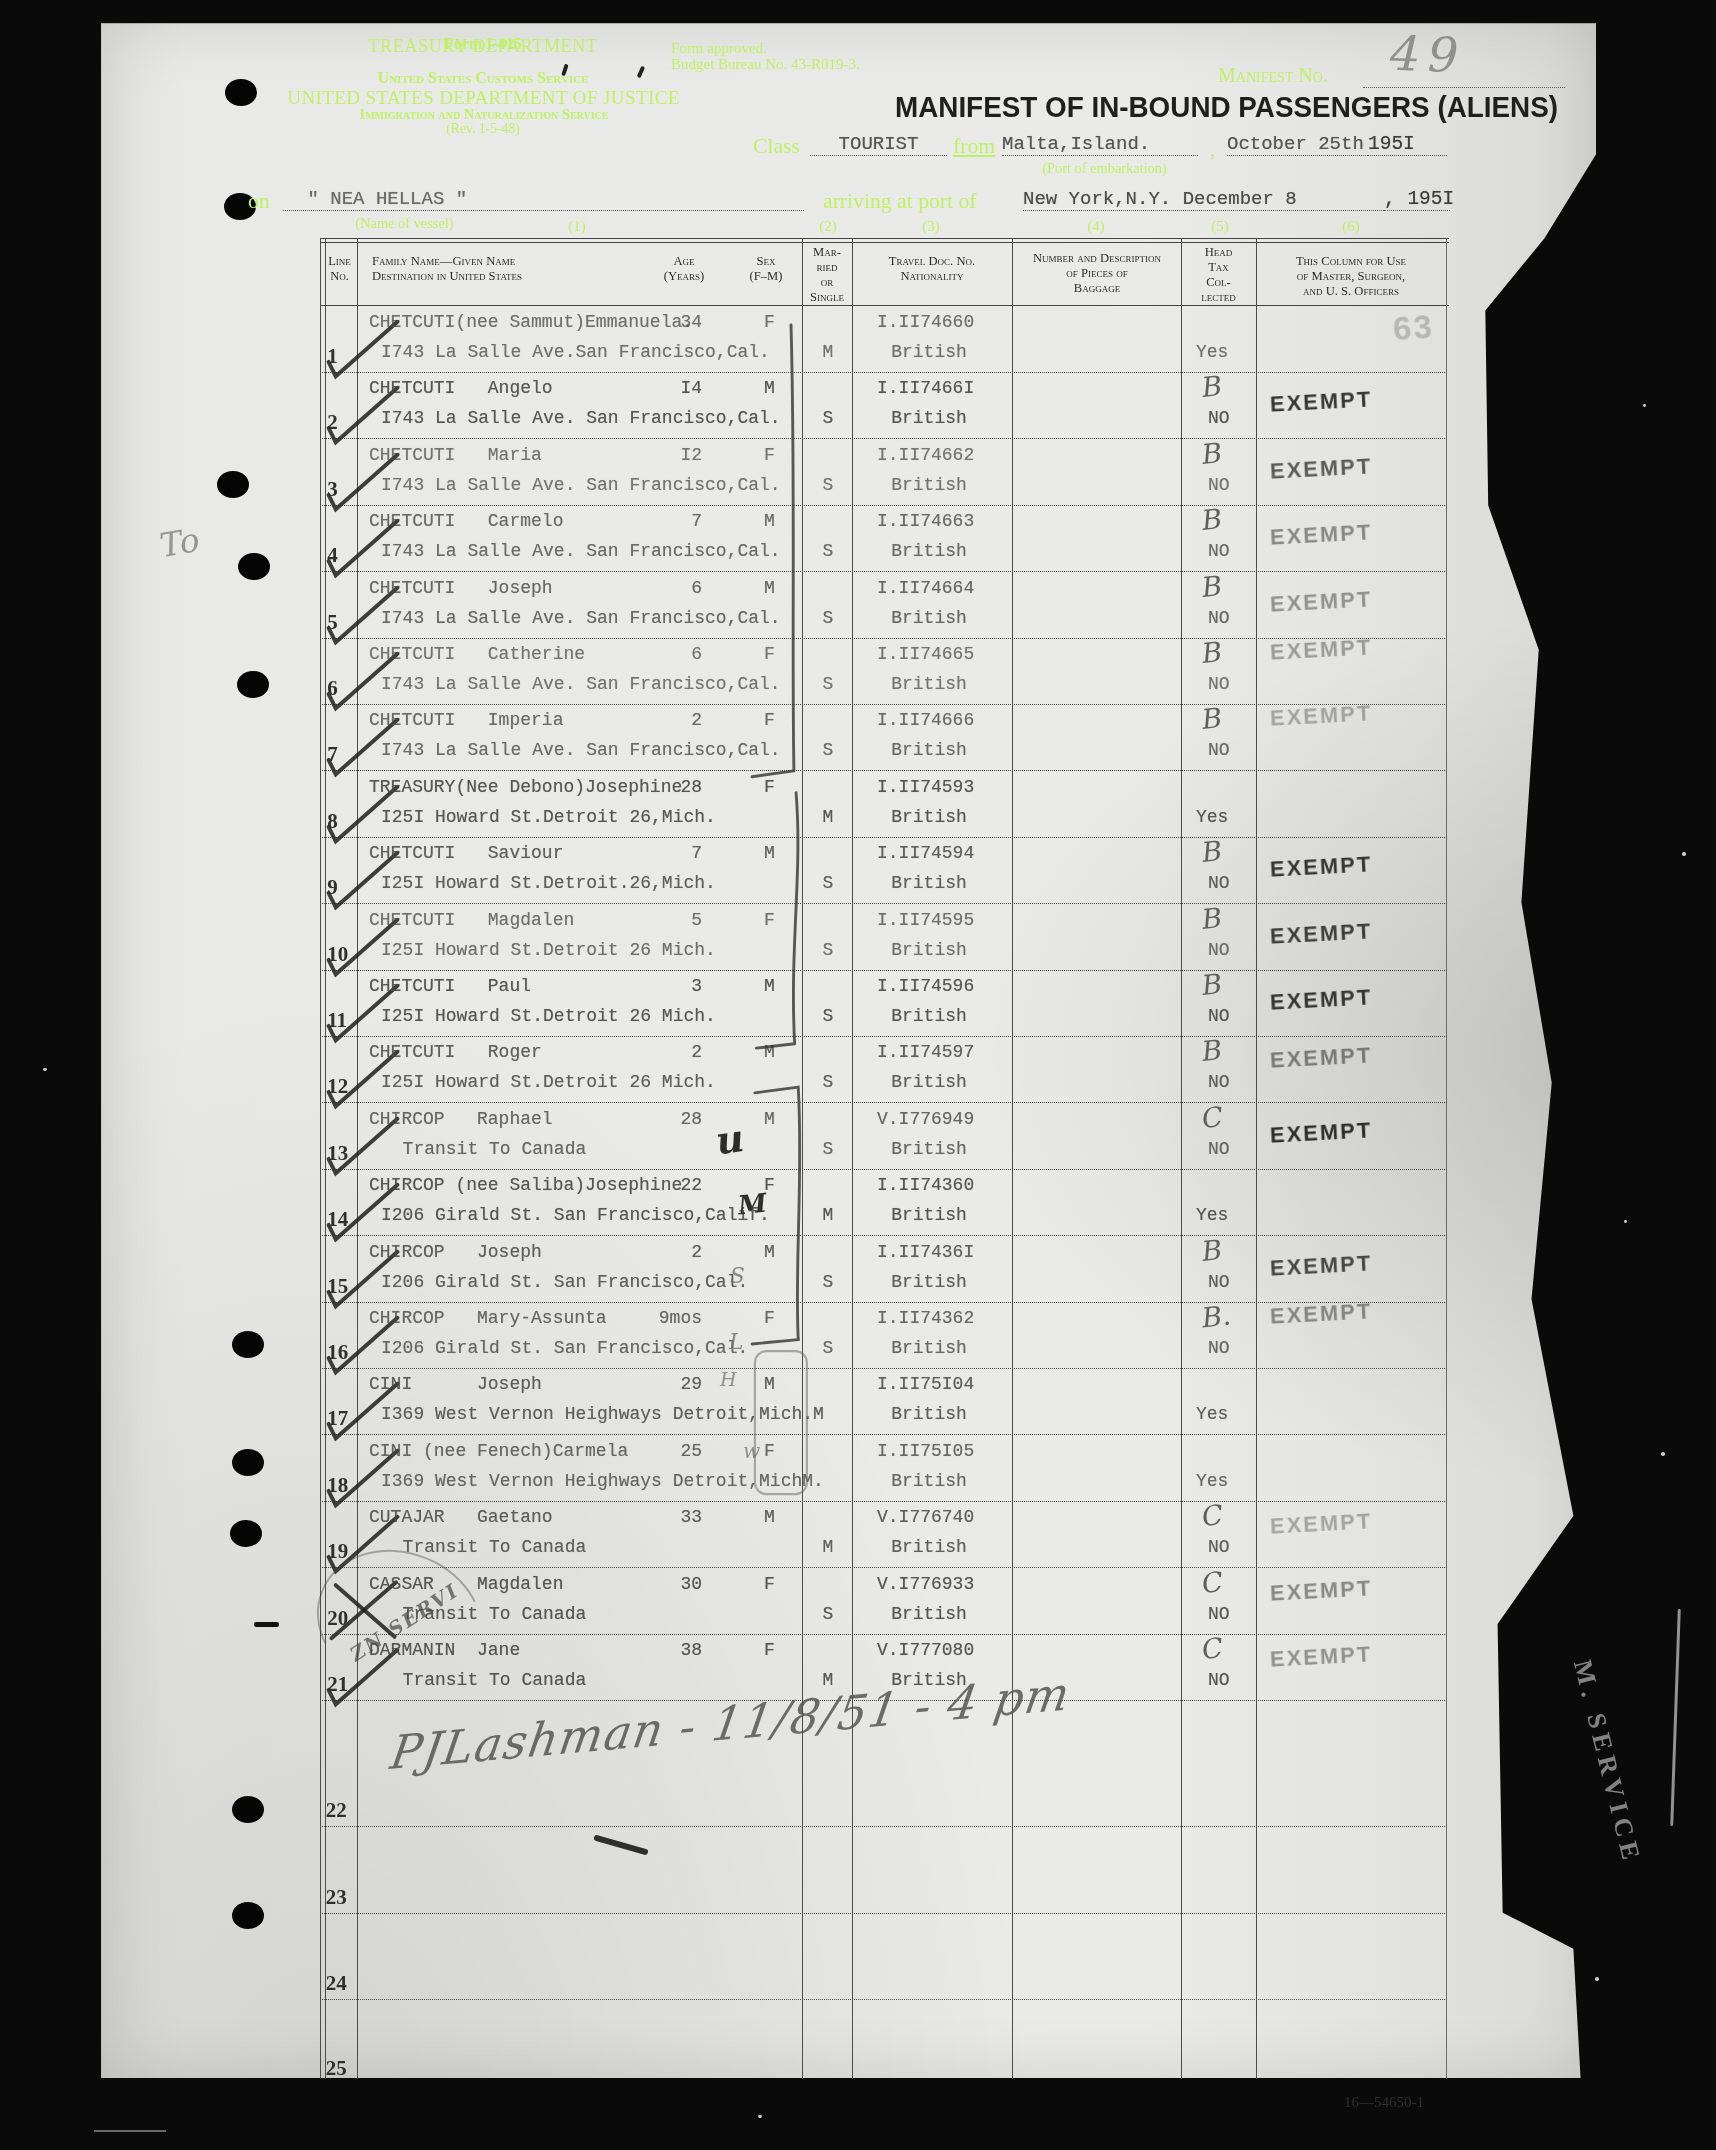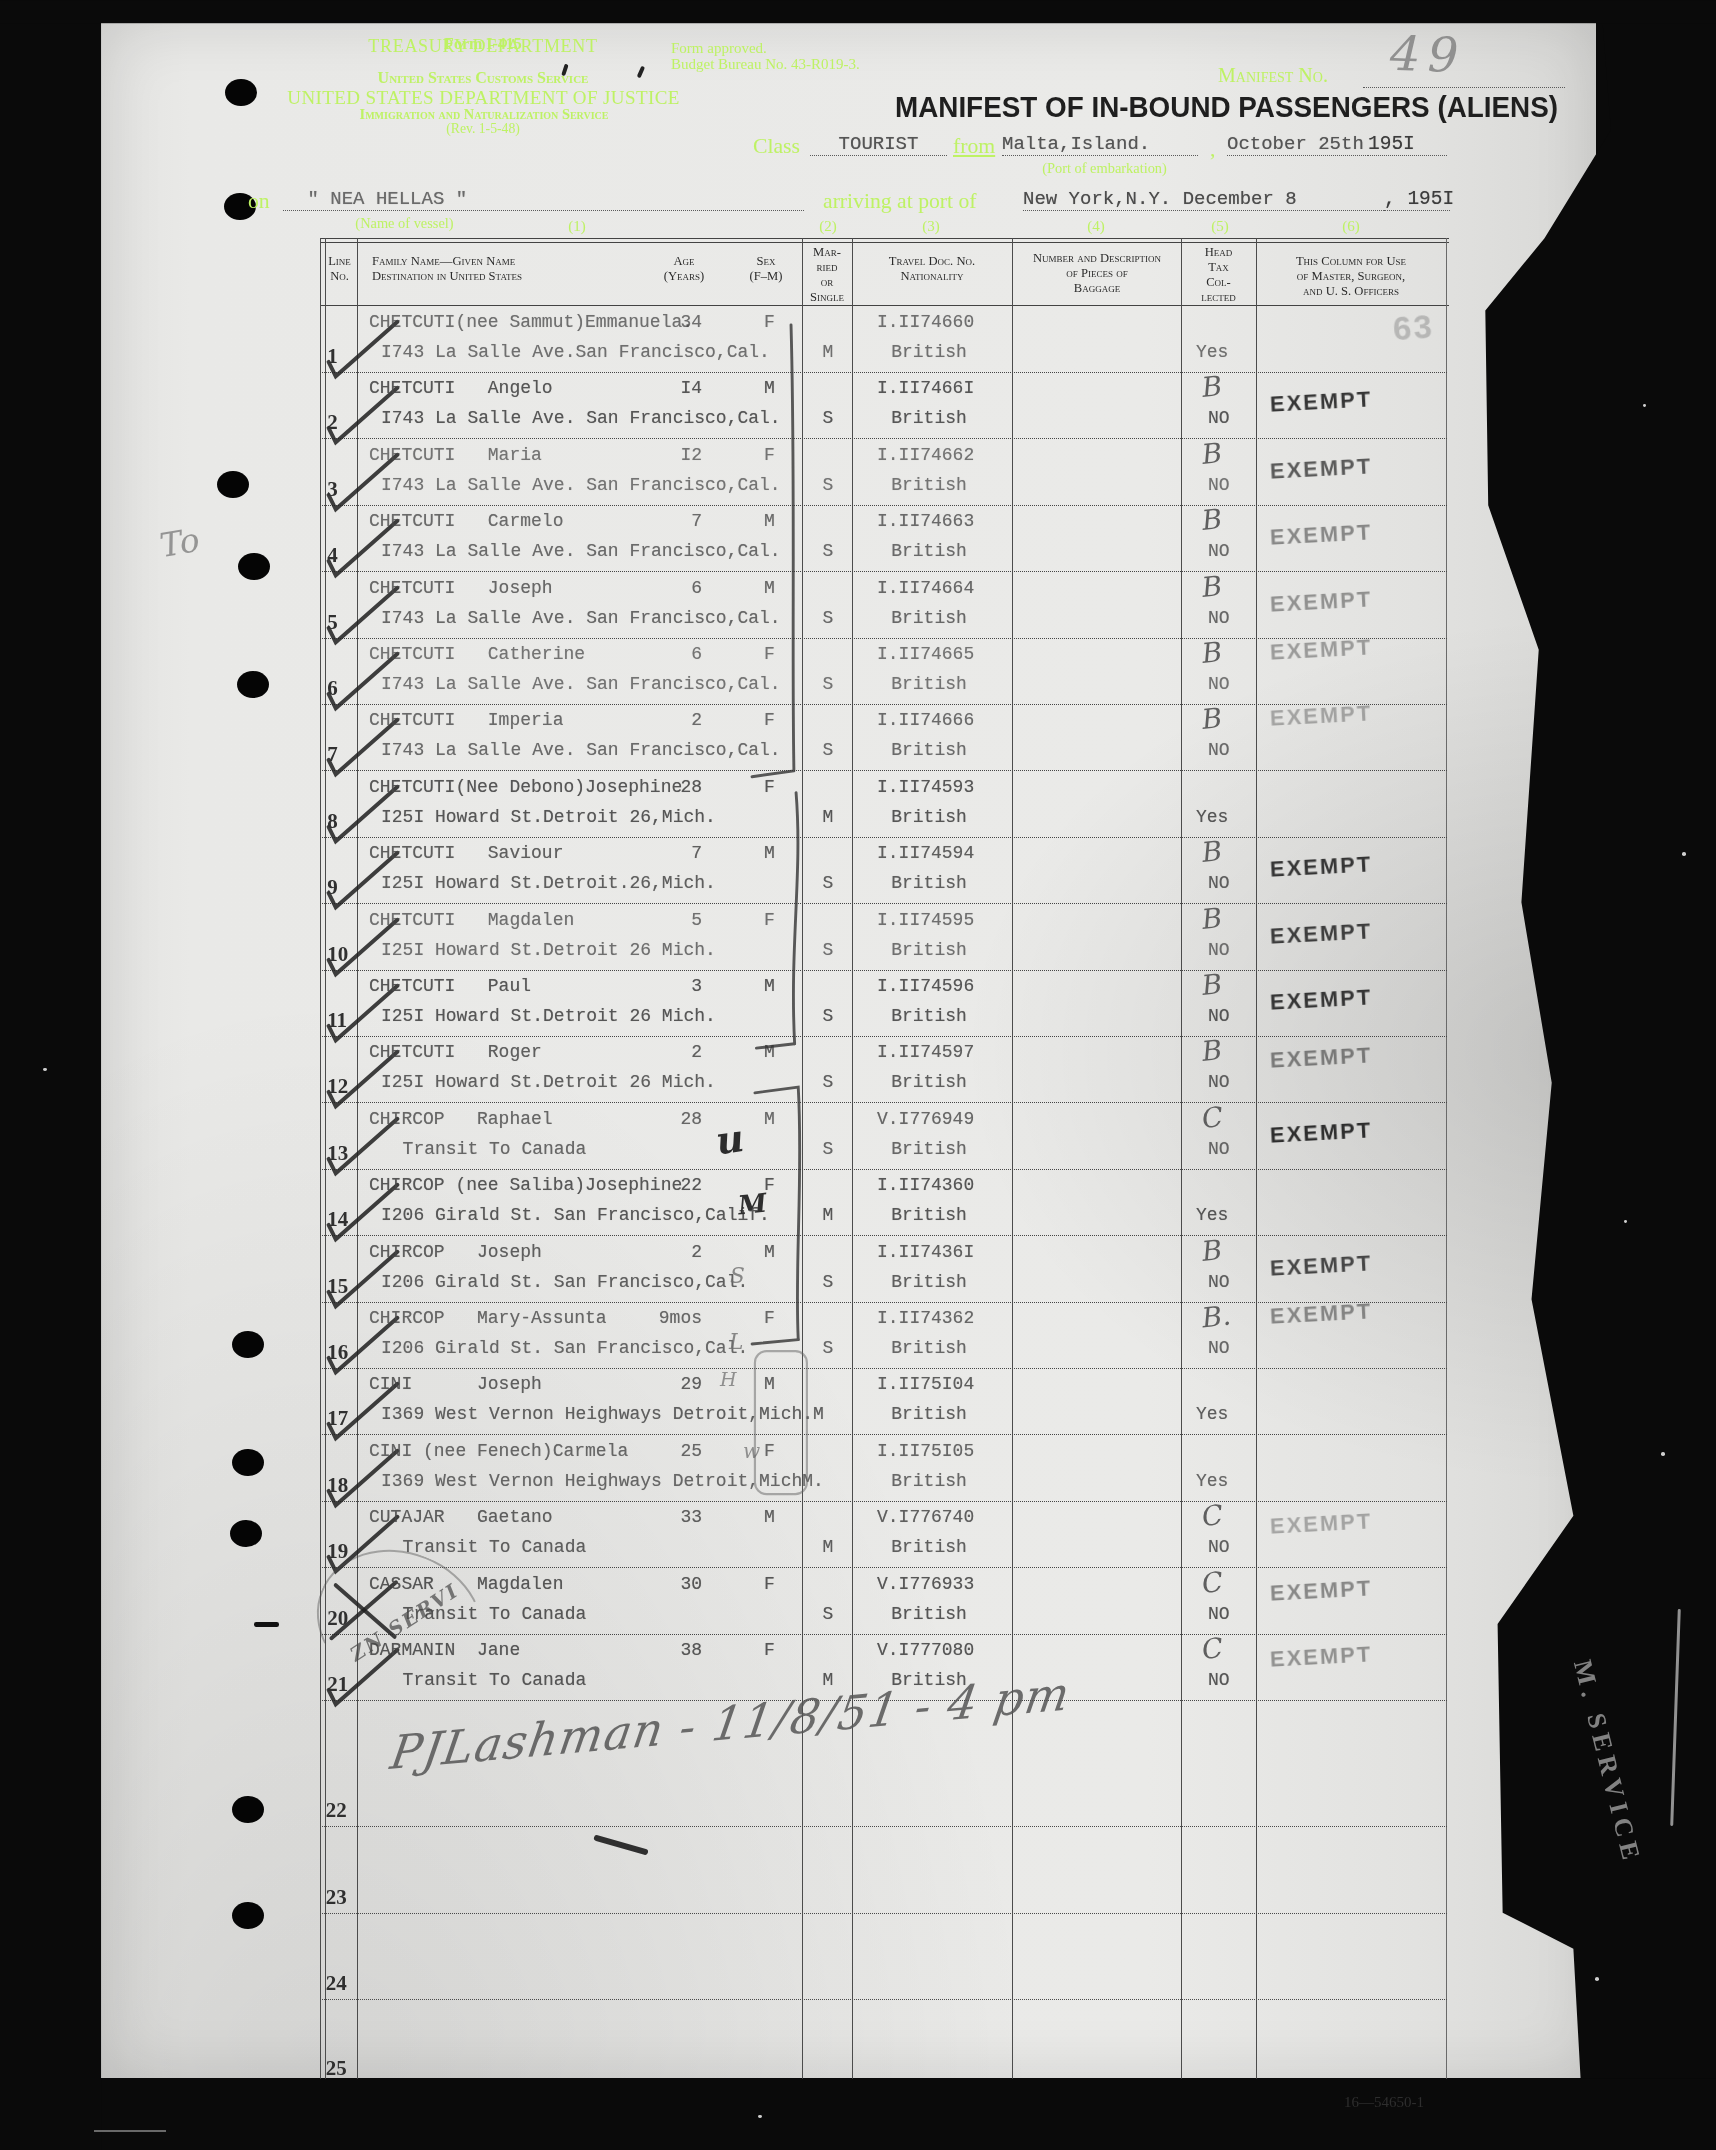--- a/index.html
+++ b/index.html
@@ -260,21 +260,21 @@
       <span class="nat mono" style="opacity: 0.78;">British</span>
       <span class="taxh hand">B</span>
       <span class="taxt mono" style="opacity: 0.78;">NO</span>
       <span class="off stamp" style="opacity: 0.35; top: -1.4px;">EXEMPT</span>
     </div>
       <div class="row" style="top: 771px;">
       <svg class="chk" width="84" height="66" viewBox="0 0 116 92">
           <path d="M10 64 L20 84 L106 8" fill="none" stroke="#1e1e1e" stroke-width="5.5" stroke-linecap="round" opacity=".85"></path>
         </svg>
       <span class="num ser">8</span>
-      <span class="name mono" style="opacity: 0.9;">CHETCUTI(Nee Debono)Josephine</span>
+      <span class="name mono" style="opacity: 0.9;">TREASURY(Nee Debono)Josephine</span>
       <span class="age mono" style="opacity: 0.9;">28</span>
       <span class="sex mono" style="opacity: 0.9;">F</span>
       <span class="addr mono" style="opacity: 0.9;">I25I Howard St.Detroit 26,Mich.</span>
       <span class="married mono" style="opacity: 0.9;">M</span>
       <span class="doc mono" style="opacity: 0.9;">I.II74593</span>
       <span class="nat mono" style="opacity: 0.9;">British</span>
       <span class="taxh hand"></span>
       <span class="taxt mono yes" style="opacity: 0.9;">Yes</span>
 
     </div>

